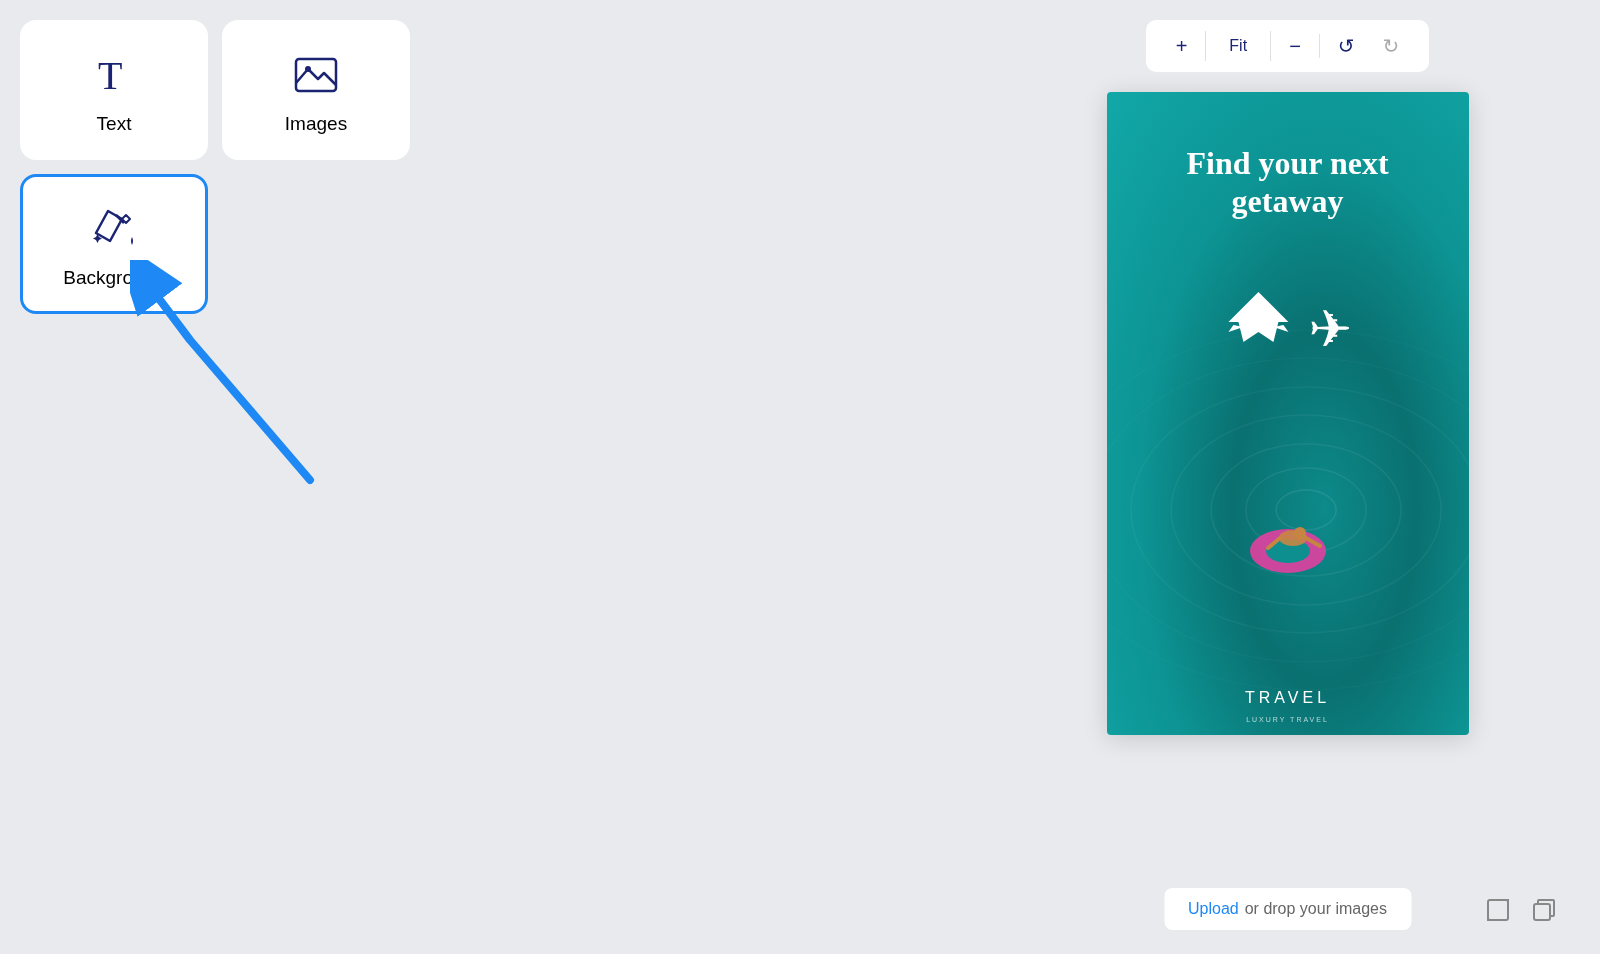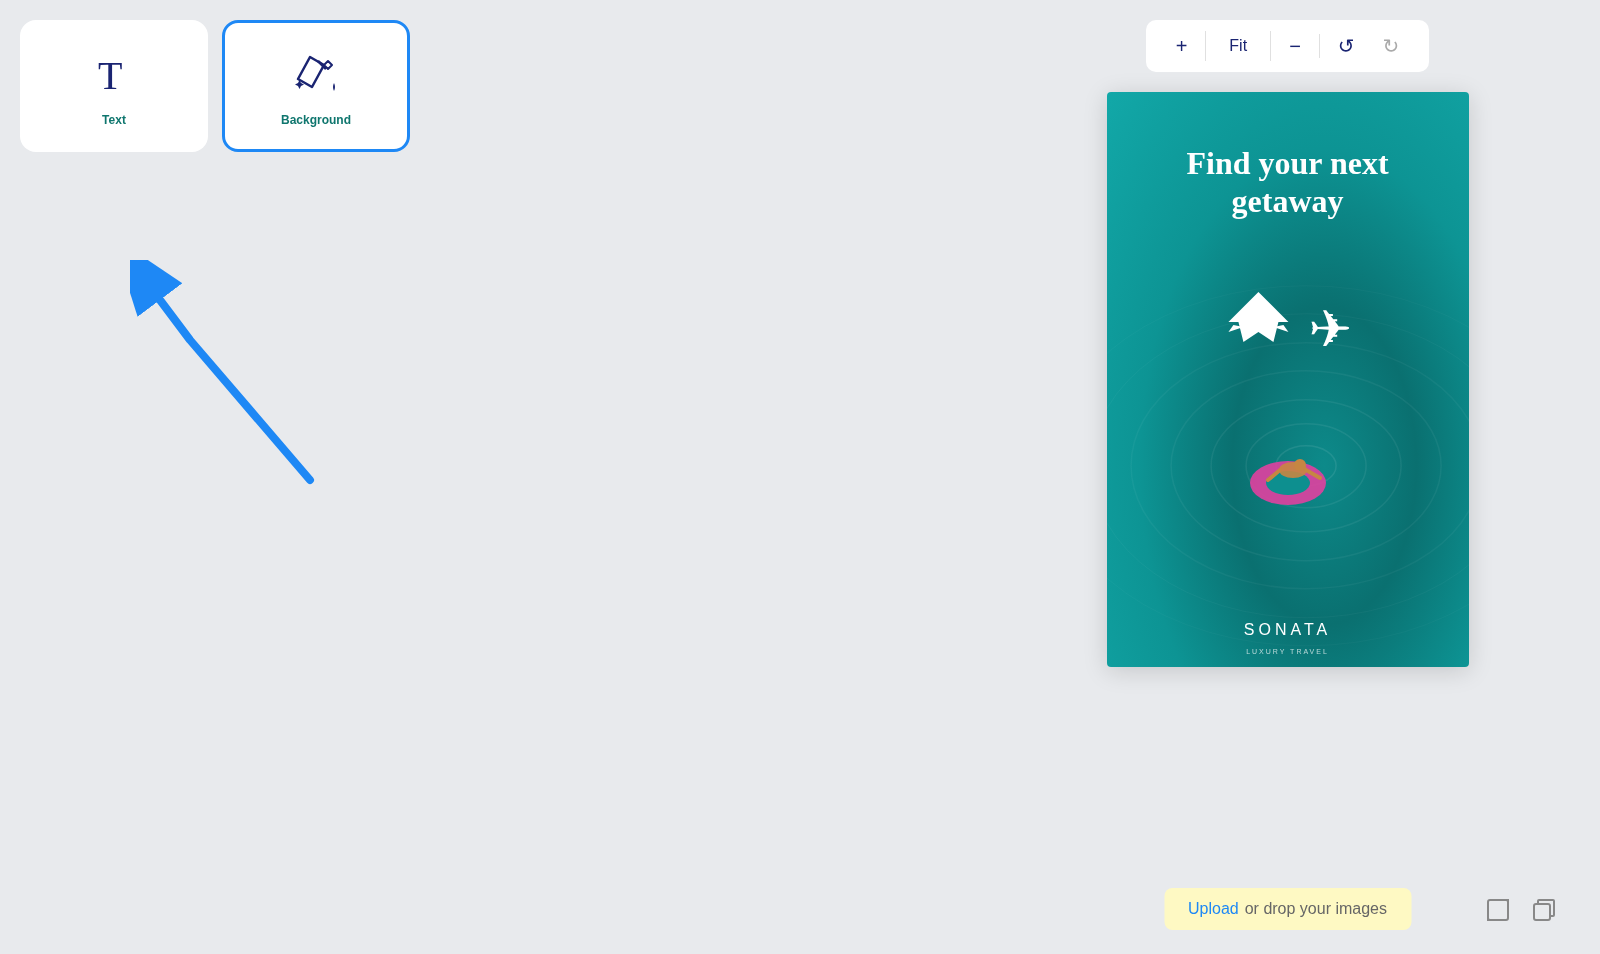--- a/index.html
+++ b/index.html
@@ -42,23 +42,23 @@
     .tool-icon {
       font-size: 42px;
       color: #1a2472;
       margin-bottom: 14px;
       display: flex;
       align-items: center;
       justify-content: center;
       line-height: 1;
     }
     .tool-label {
-      font-size: 12px;
-      color: #0f766e;
-      font-weight: 700;
+      font-size: 19px;
+      color: #000000;
+      font-weight: 400;
     }
 
     
     .center-area {
       flex: 1;
       background: #e8eaed;
     }
 
     
     .right-panel {
@@ -108,21 +108,21 @@
       background: #e0e0e0;
       margin: 0 4px;
     }
 
     
     .canvas-wrapper {
       position: relative;
     }
     .canvas-card {
       width: 362px;
-      height: 575px;
+      height: 643px;
       border-radius: 4px;
       overflow: hidden;
       position: relative;
       box-shadow: 0 4px 24px rgba(0,0,0,0.15);
     }
 
     
     .canvas-bg {
       width: 100%;
       height: 100%;
@@ -183,21 +183,21 @@
       font-size: 7px;
       letter-spacing: 2px;
     }
 
     
     .upload-bar {
       position: absolute;
       bottom: 24px;
       left: 50%;
       transform: translateX(-50%);
-      background: #fef9c3;
+      background: #ffffff;
       border-radius: 8px;
       padding: 12px 24px;
       display: flex;
       align-items: center;
       gap: 6px;
       white-space: nowrap;
     }
     .upload-link {
       color: #1e88f5;
       font-size: 16px;
@@ -246,20 +246,30 @@
 
     <div class="tool-card">
       <div class="tool-icon">
         <svg width="48" height="48" viewBox="0 0 48 48" fill="none">
           <text x="8" y="38" font-family="Georgia, serif" font-size="40" fill="#1a2472" font-weight="300">T</text>
         </svg>
       </div>
       <span class="tool-label">Text</span>
     </div>
 
+    <div class="tool-card">
+      <div class="tool-icon">
+        <svg width="48" height="48" viewBox="0 0 48 48" fill="none">
+          <rect x="4" y="8" width="40" height="32" rx="3" stroke="#1a2472" stroke-width="2.5" fill="none"></rect>
+          <polyline points="4,32 16,18 26,28 32,22 44,34" stroke="#1a2472" stroke-width="2.5" fill="none" stroke-linejoin="round"></polyline>
+          <circle cx="16" cy="18" r="3" fill="#1a2472"></circle>
+        </svg>
+      </div>
+      <span class="tool-label">Images</span>
+    </div>
 
     <div class="tool-card active">
       <div class="tool-icon">
         <svg width="52" height="48" viewBox="0 0 52 48" fill="none">
 
           <path d="M20 6 L8 28 L22 36 L34 14 Z" stroke="#1a2472" stroke-width="2.5" fill="none" stroke-linejoin="round"></path>
           <path d="M28 10 L36 18" stroke="#1a2472" stroke-width="2.5"></path>
           <path d="M34 14 L38 10 L42 14 L38 18 Z" stroke="#1a2472" stroke-width="2" fill="none" stroke-linejoin="round"></path>
 
           <path d="M44 32 Q46 36 44 40 Q42 36 44 32" fill="#1a2472"></path>
@@ -339,21 +349,21 @@
           <ellipse cx="50" cy="55" rx="22" ry="12" fill="#0d8f8f"></ellipse>
 
           <ellipse cx="55" cy="42" rx="14" ry="8" fill="#c68642" opacity="0.9"></ellipse>
           <circle cx="62" cy="37" r="6" fill="#c68642"></circle>
 
           <line x1="42" y1="42" x2="30" y2="52" stroke="#c68642" stroke-width="4" stroke-linecap="round"></line>
           <line x1="68" y1="42" x2="82" y2="50" stroke="#c68642" stroke-width="4" stroke-linecap="round"></line>
         </svg>
       </div>
 
-      <div class="canvas-brand">SONATA</div>
+      <div class="canvas-brand">TRAVEL</div>
       <div class="canvas-brand-sub">LUXURY TRAVEL</div>
 
     </div>
   </div>
 
   <div class="upload-bar">
     <a class="upload-link">Upload</a>
     <span class="upload-text">or drop your images</span>
   </div>
 

